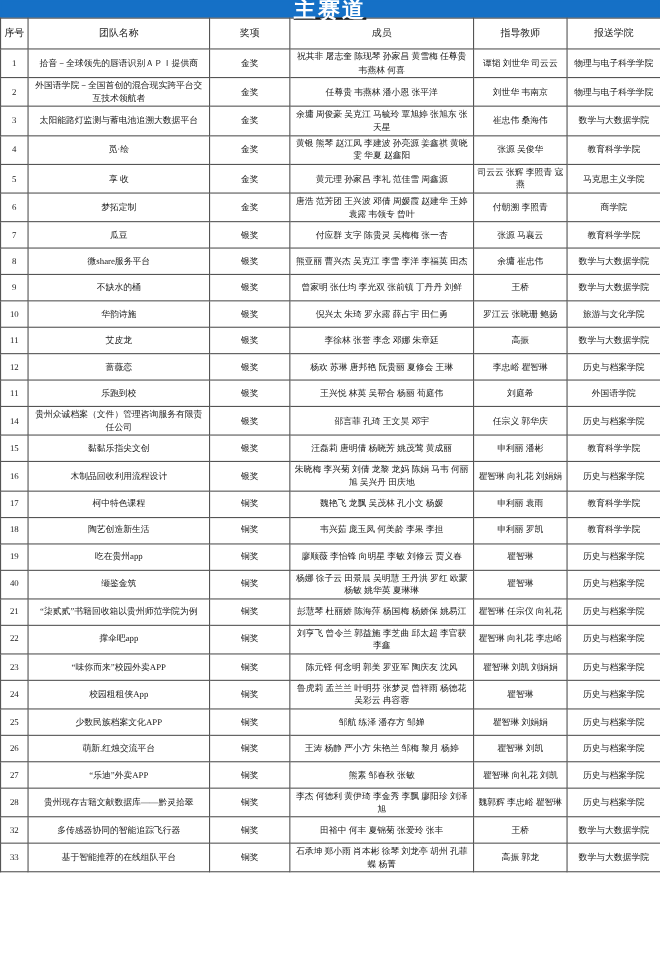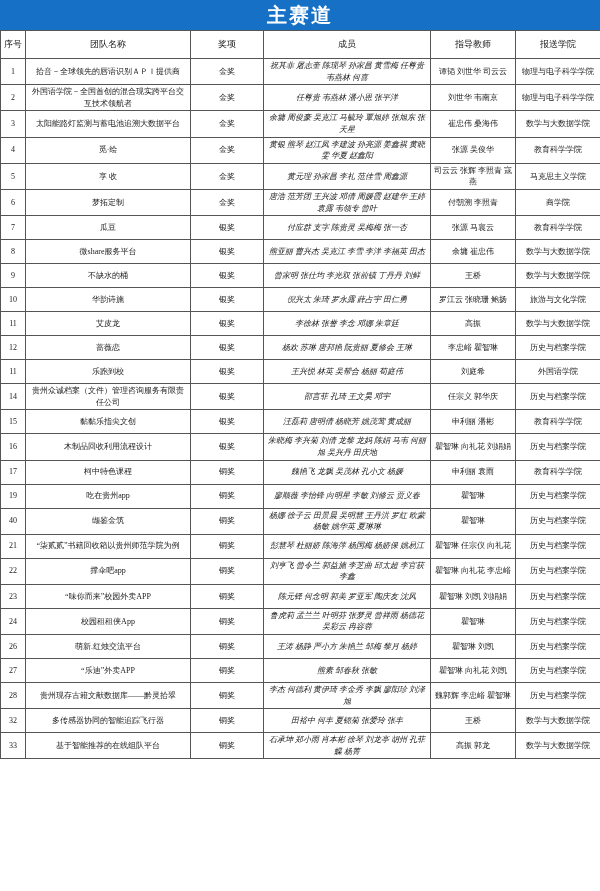--- a/index.html
+++ b/index.html
@@ -3,22 +3,23 @@
 <meta charset="utf-8">
 <style>
   * { margin:0; padding:0; box-sizing:border-box; }
   html,body { background:#fff; }
   body { font-family:"Liberation Serif","DejaVu Serif",serif; color:#1a1a1a; }
   .page {
     position:relative; width:600px; height:891px; margin:0 auto;
     overflow:hidden; background:#fff;
   }
   .title-bar {
-    height:30px; display:flex; align-items:center; justify-content:center;
+    height:16px; display:flex; align-items:center; justify-content:center;
     border:1px solid #0f5aa0;
+    text-decoration:underline;
   }
   .title-bar .title {
     color:#fff; font-size:20px; font-weight:600; letter-spacing:2px;
   }
   table.results {
     width:600px; border-collapse:collapse; table-layout:fixed;
   }
   table.results th, table.results td {
     border:1px solid #555; text-align:center; vertical-align:middle;
     overflow:hidden; word-break:break-all;
@@ -29,21 +30,21 @@
   table.results td {
     font-size:8px; line-height:1.45; padding:1px 3px; height:24px;
   }
   col.c-no      { width:25px; }
   col.c-team    { width:165px; }
   col.c-award   { width:73px; }
   col.c-members { width:167px; }
   col.c-advisor { width:85px; }
   col.c-college { width:85px; }
   td.cell-no { font-size:8px; }
-  td.cell-members { padding:1px 6px;font-style:italic; }
+  td.cell-members { padding:1px 6px; }
   .watermark {
     position:absolute; right:6px; bottom:18px; width:290px; height:52px;
     pointer-events:none; opacity:0.45; filter:blur(1px);
   }
   .watermark .blob {
     position:absolute; background:#fff; border-radius:6px;
   }
   .watermark .b1 { left:0;   top:4px;  width:120px; height:16px; }
   .watermark .b2 { left:130px; top:4px; width:150px; height:16px; }
   .watermark .b3 { left:20px; top:30px; width:110px; height:14px; }
@@ -224,20 +225,28 @@
 
     <tr>
       <td class="cell-no">17</td>
       <td class="cell-team">柯中特色课程</td>
       <td class="cell-award">铜奖</td>
       <td class="cell-members">魏艳飞 龙飘 吴茂林 孔小文 杨媛</td>
       <td class="cell-advisors">申利丽 袁雨</td>
       <td class="cell-college">教育科学学院</td>
     </tr>
 
+    <tr>
+      <td class="cell-no">18</td>
+      <td class="cell-team">陶艺创造新生活</td>
+      <td class="cell-award">铜奖</td>
+      <td class="cell-members">韦兴茹 庞玉凤 何美龄 李果 李担</td>
+      <td class="cell-advisors">申利丽 罗凯</td>
+      <td class="cell-college">教育科学学院</td>
+    </tr>
 
     <tr>
       <td class="cell-no">19</td>
       <td class="cell-team">吃在贵州app</td>
       <td class="cell-award">铜奖</td>
       <td class="cell-members">廖顺薇 李怡锋 向明星 李敏 刘修云 贾义春</td>
       <td class="cell-advisors">瞿智琳</td>
       <td class="cell-college">历史与档案学院</td>
     </tr>
 
@@ -279,20 +288,28 @@
 
     <tr>
       <td class="cell-no">24</td>
       <td class="cell-team">校园租租侠App</td>
       <td class="cell-award">铜奖</td>
       <td class="cell-members">鲁虎莉 孟兰兰 叶明芬 张梦灵 曾祥雨 杨德花 吴彩云 冉容蓉</td>
       <td class="cell-advisors">瞿智琳</td>
       <td class="cell-college">历史与档案学院</td>
     </tr>
 
+    <tr>
+      <td class="cell-no">25</td>
+      <td class="cell-team">少数民族档案文化APP</td>
+      <td class="cell-award">铜奖</td>
+      <td class="cell-members">邹航 练泽 潘存方 邹婵</td>
+      <td class="cell-advisors">瞿智琳 刘娟娟</td>
+      <td class="cell-college">历史与档案学院</td>
+    </tr>
 
     <tr>
       <td class="cell-no">26</td>
       <td class="cell-team">萌新.红烛交流平台</td>
       <td class="cell-award">铜奖</td>
       <td class="cell-members">王涛 杨静 严小方 朱艳兰 邹梅 黎月 杨婷</td>
       <td class="cell-advisors">瞿智琳 刘凯</td>
       <td class="cell-college">历史与档案学院</td>
     </tr>
 

